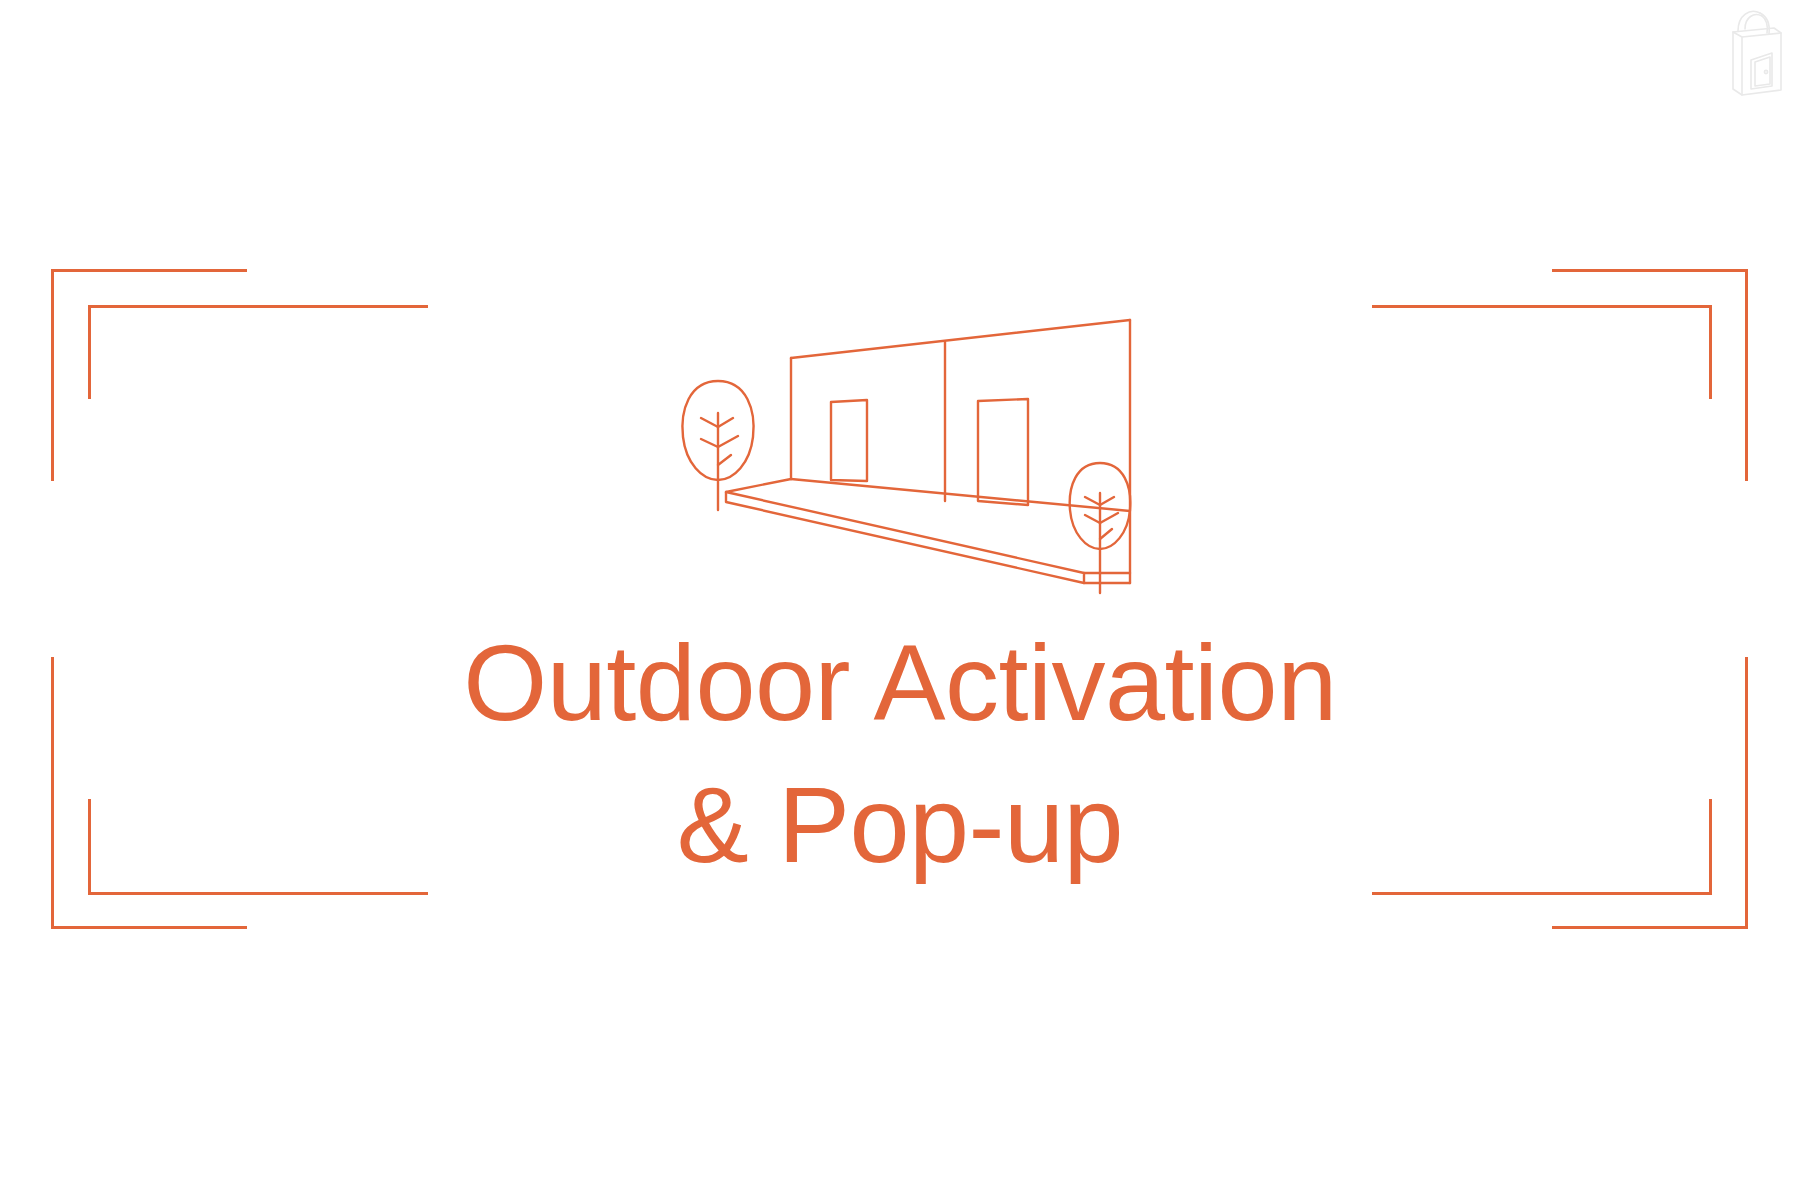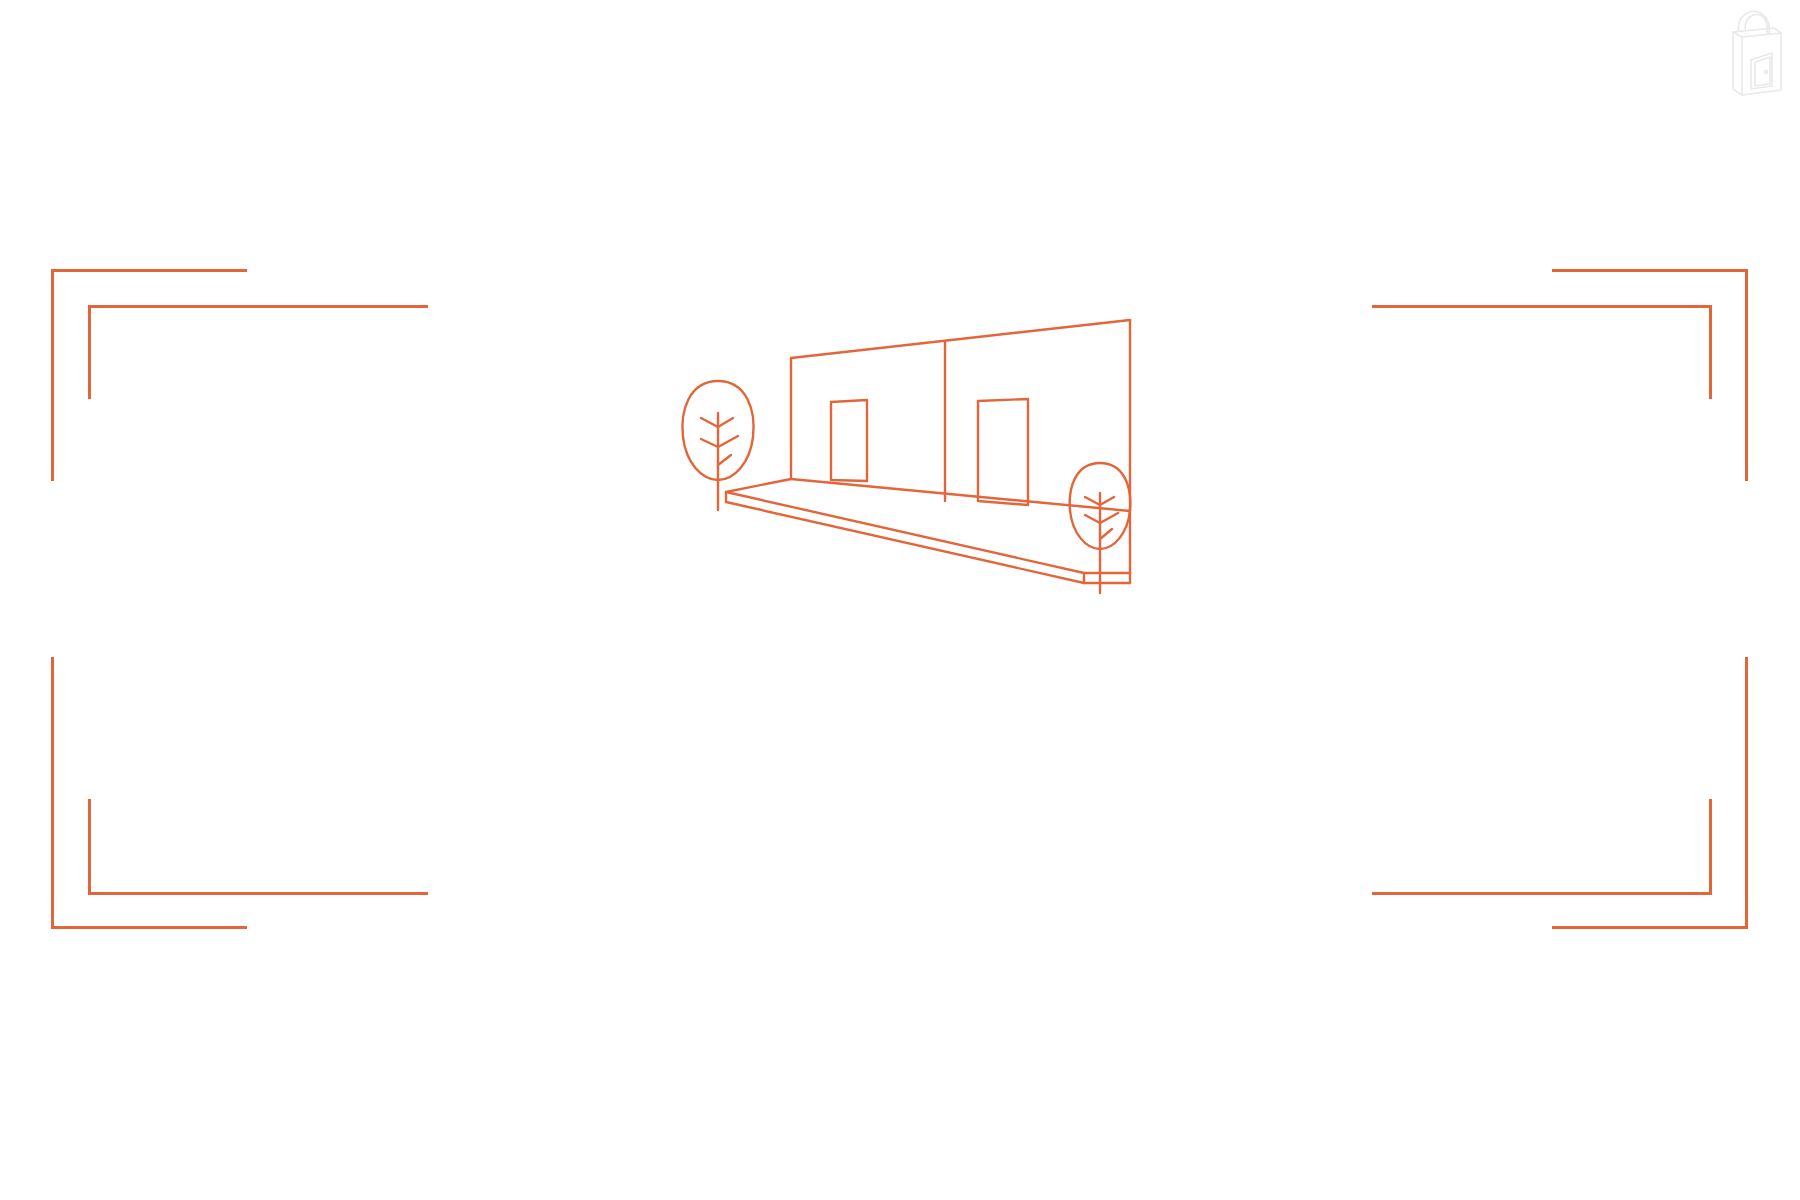--- a/index.html
+++ b/index.html
@@ -201,14 +201,18 @@
         <path d="M440 178 L440 278"></path>
         <path d="M440 190 L425 182"></path>
         <path d="M440 190 L454 182"></path>
         <path d="M440 208 L425 200"></path>
         <path d="M440 208 L458 198"></path>
         <path d="M440 224 L452 214"></path>
       </g>
     </svg>
   </div>
 
+  <div id="title-block">
+    <span class="title-line">Outdoor Activation</span>
+    <span class="title-line">&amp; Pop-up</span>
+  </div>
 
 </div>
 
 </body></html>

